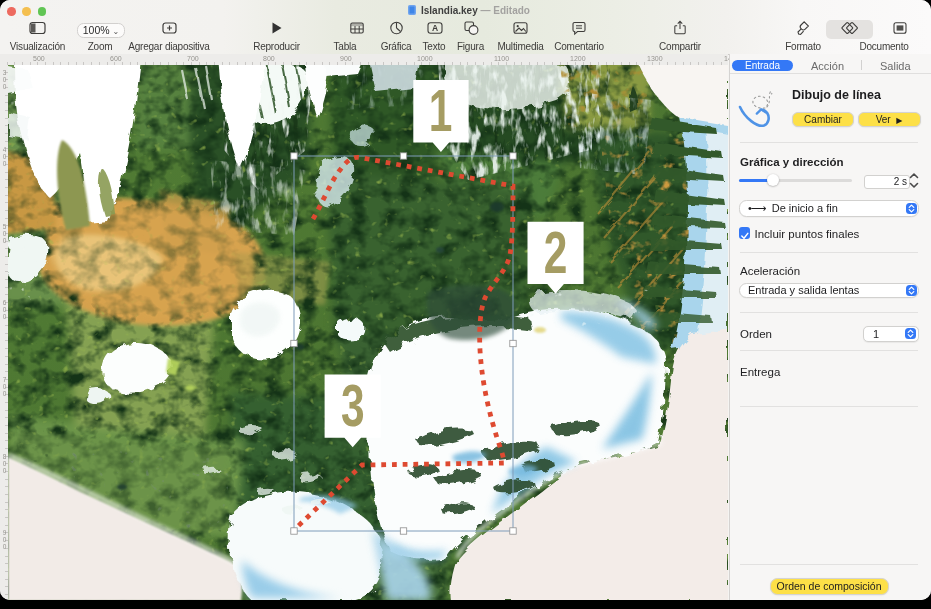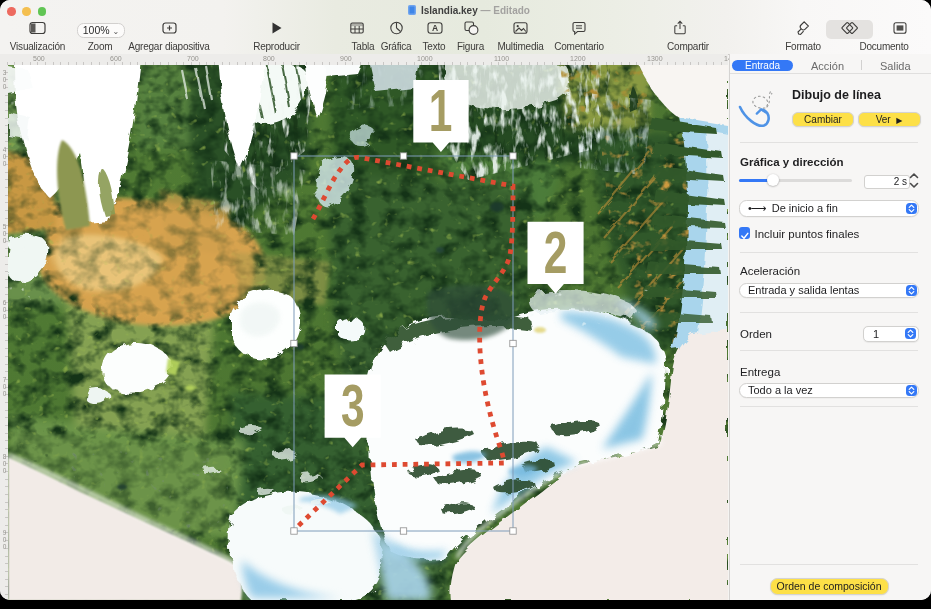--- a/index.html
+++ b/index.html
@@ -57,21 +57,21 @@
     <div class="tbl" style="left:169px;">Agregar diapositiva</div>
     <svg class="tbi" style="left:271px;" width="12" height="16" viewBox="0 0 12 16">
       <path d="M1.5,2.5 L10.5,8 L1.5,13.5 Z" fill="#323232"></path>
     </svg>
     <div class="tbl" style="left:276.5px;">Reproducir</div>
     <svg class="tbi" style="left:350px;" width="14" height="16" viewBox="0 0 14 16">
       <rect x="0.8" y="3" width="12.4" height="10" rx="1.5" fill="none" stroke="#3e3d3b" stroke-width="1.1"></rect>
       <rect x="1.2" y="3.4" width="11.6" height="2.8" fill="#3e3d3b" opacity="0.35"></rect>
       <path d="M0.8,9 h12.4 M5,6 v7 M9.2,6 v7" stroke="#3e3d3b" stroke-width="1"></path>
     </svg>
-    <div class="tbl" style="left:363px;text-align:right;">Tabla</div>
+    <div class="tbl" style="left:345px;text-align:right;">Tabla</div>
     <svg class="tbi" style="left:390px;" width="13" height="16" viewBox="0 0 13 16">
       <circle cx="6.5" cy="8" r="5.7" fill="none" stroke="#3e3d3b" stroke-width="1.1"></circle>
       <path d="M6.5,8 L6.5,2.6 M6.5,8 L10.5,11.5" stroke="#3e3d3b" stroke-width="1.1"></path>
     </svg>
     <div class="tbl" style="left:396px;">Gráfica</div>
     <svg class="tbi" style="left:427px;" width="16" height="16" viewBox="0 0 16 16">
       <rect x="1" y="2.8" width="14" height="10.4" rx="2.5" fill="none" stroke="#3e3d3b" stroke-width="1.1"></rect>
       <text x="8" y="11" font-size="8.5" font-weight="bold" fill="#3e3d3b" text-anchor="middle" font-family="'Liberation Sans',sans-serif">A</text>
     </svg>
     <div class="tbl" style="left:434px;">Texto</div>
@@ -88,21 +88,21 @@
     <div class="tbl" style="left:520.5px;">Multimedia</div>
     <svg class="tbi" style="left:572px;" width="14" height="16" viewBox="0 0 14 16">
       <path d="M2.5,2.5 h9 a1.5,1.5 0 0 1 1.5,1.5 v6 a1.5,1.5 0 0 1 -1.5,1.5 h-6 l-2.8,2.6 v-2.6 h-0.2 a1.5,1.5 0 0 1 -1.5,-1.5 v-6 a1.5,1.5 0 0 1 1.5,-1.5 Z" fill="none" stroke="#3e3d3b" stroke-width="1.1"></path>
       <path d="M4,5.8 h6 M4,8.2 h6" stroke="#3e3d3b" stroke-width="1"></path>
     </svg>
     <div class="tbl" style="left:579px;">Comentario</div>
     <svg class="tbi" style="left:673px;" width="14" height="17" viewBox="0 0 14 17">
       <path d="M4,6 h-1.5 a1,1 0 0 0 -1,1 v6.5 a1,1 0 0 0 1,1 h9 a1,1 0 0 0 1,-1 v-6.5 a1,1 0 0 0 -1,-1 h-1.5" fill="none" stroke="#3e3d3b" stroke-width="1.1"></path>
       <path d="M7,1.5 v8 M4.6,3.8 L7,1.4 L9.4,3.8" fill="none" stroke="#3e3d3b" stroke-width="1.1"></path>
     </svg>
-    <div class="tbl" style="left:680px;margin-left:8px;">Compartir</div>
+    <div class="tbl" style="left:680px;">Compartir</div>
     <svg class="tbi" style="left:796px;" width="14" height="16" viewBox="0 0 14 16">
       <path d="M8.2,1.8 L12.4,6 L9.2,9.2 C8.2,10.2 6.6,10.2 5.6,9.2 L5,8.6 C4,7.6 4,6 5,5 Z" fill="none" stroke="#3e3d3b" stroke-width="1.1"></path>
       <path d="M5.2,8.8 L2,12 L2.6,14 L4.6,14.4 L7.6,11.2" fill="none" stroke="#3e3d3b" stroke-width="1.1"></path>
     </svg>
     <div class="tbl" style="left:803px;">Formato</div>
     <div style="position:absolute;left:826px;top:20px;width:47px;height:19px;background:#e4e2e0;border-radius:5px;"></div>
     <svg class="tbi" style="left:840px;" width="19" height="16" viewBox="0 0 19 16">
       <rect x="3.2" y="3.9" width="8.2" height="8.2" rx="1" transform="rotate(45 7.3 8)" fill="none" stroke="#3e3d3b" stroke-width="1.15"></rect>
       <rect x="7.9" y="3.9" width="8.2" height="8.2" rx="1" transform="rotate(45 12 8)" fill="none" stroke="#3e3d3b" stroke-width="1.15"></rect>
     </svg>
@@ -468,23 +468,17 @@
     <div class="divider" style="top:258.2px;"></div>
     <div class="plain" style="top:273.5px;">Orden</div>
     <div class="dropdown" style="left:133px;top:271.5px;width:53.5px;height:14px;line-height:14px;border-radius:5px;">
       <span style="margin-left:9px;">1</span>
       <div class="dd-step" style="top:1.5px;"><svg width="11" height="11" viewBox="0 0 11 11">
             <path d="M3.2,4.4 L5.5,2.1 L7.8,4.4 M3.2,6.6 L5.5,8.9 L7.8,6.6" fill="none" stroke="#fff" stroke-width="1.2" stroke-linecap="round" stroke-linejoin="round"></path>
           </svg></div>
     </div>
     <div class="divider" style="top:295.7px;"></div>
     <div class="plabel" style="top:312px;font-weight:500;">Entrega</div>
-    <div class="dropdown" style="top:328.5px;height:13.5px;line-height:13.5px;">
-      <span style="margin-left:8px;">Todo a la vez</span>
-      <div class="dd-step" style="top:1.3px;"><svg width="11" height="11" viewBox="0 0 11 11">
-            <path d="M3.2,4.4 L5.5,2.1 L7.8,4.4 M3.2,6.6 L5.5,8.9 L7.8,6.6" fill="none" stroke="#fff" stroke-width="1.2" stroke-linecap="round" stroke-linejoin="round"></path>
-          </svg></div>
-    </div>
     <div class="divider" style="top:351.5px;"></div>
     <div class="divider" style="top:510px;"></div>
     <div class="btn" style="left:39.5px;top:524px;width:117px;height:15px;line-height:15px;border-radius:7.5px;font-size:10.5px;">Orden de composición</div>
   </div>
 </div>
 
 </body></html>

